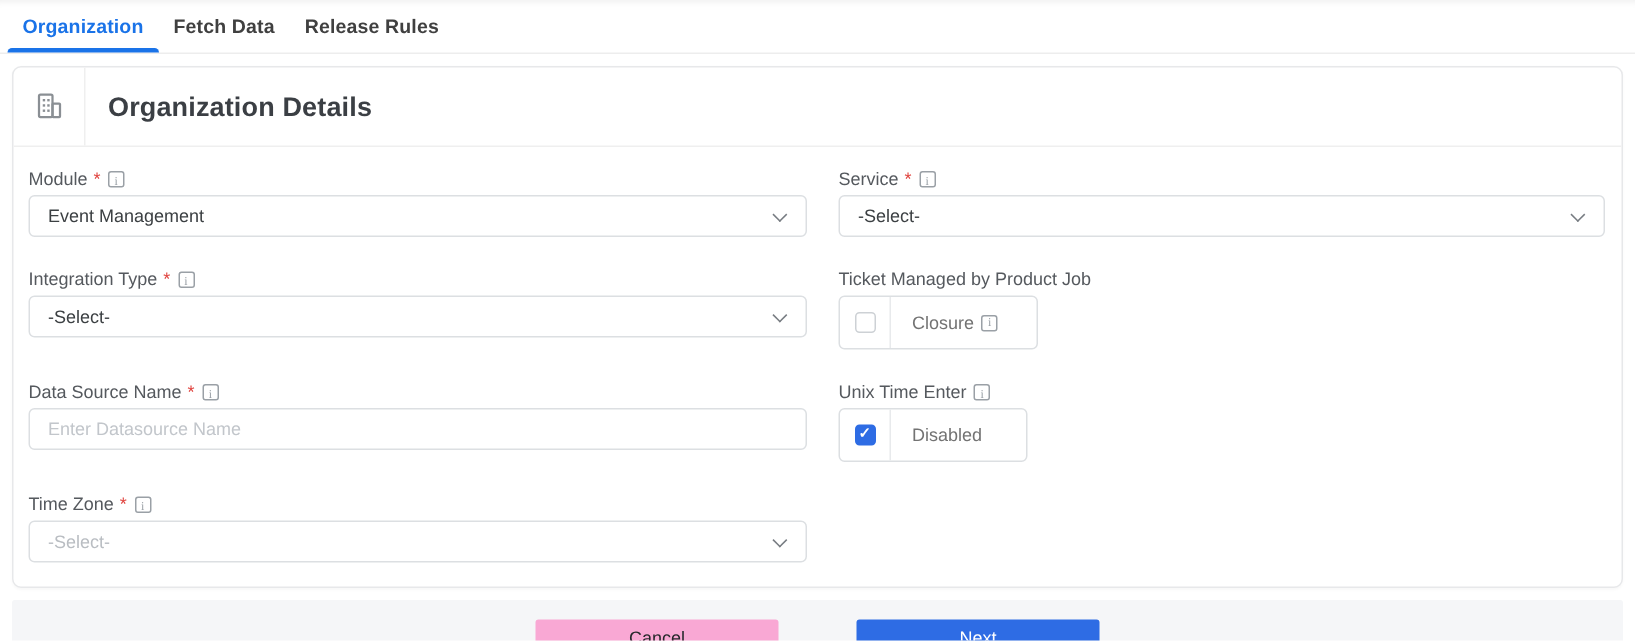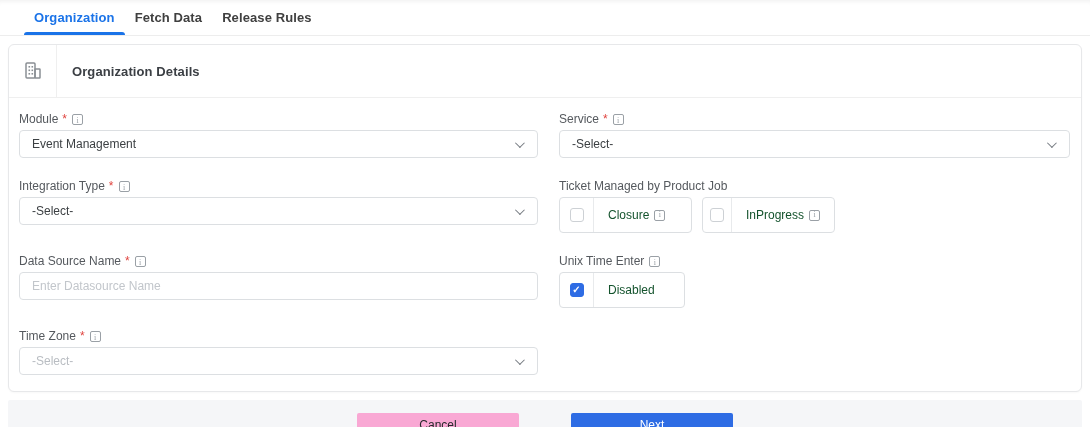--- a/index.html
+++ b/index.html
@@ -8,21 +8,21 @@
     font-family: "Liberation Sans", sans-serif;
     background: #ffffff;
     color: #3c4043;
     position: relative;
   }
   
   .tabbar {
     height: 36px;
     display: flex;
     align-items: stretch;
-    padding-left: 24px;
+    padding-left: 5px;
     border-bottom: 1px solid #ededed;
     background: #fff;
     box-shadow: inset 0 5px 5px -4px rgba(0,0,0,0.07);
   }
   .tab {
     display: flex;
     align-items: center;
     padding: 0 10px;
     font-size: 13px;
     font-weight: bold;
@@ -59,21 +59,21 @@
     width: 48px;
     display: flex;
     align-items: center;
     justify-content: center;
     border-right: 1px solid #efefef;
   }
   .card-header .title {
     display: flex;
     align-items: center;
     padding-left: 15px;
-    font-size: 13px;
+    font-size: 18px;
     font-weight: bold;
     color: #3b3f44;
     letter-spacing: .1px;
   }
   
   .form {
     padding: 14px 10px 16px 10px;
     display: grid;
     grid-template-columns: 519px 511px;
     column-gap: 23px;
@@ -180,21 +180,21 @@
     color: #fff;
     font-size: 10px;
     font-weight: bold;
     line-height: 1;
   }
   .option-box .opt-label {
     display: flex;
     align-items: center;
     padding: 0 14px;
     font-size: 12px;
-    color: #14532d;
+    color: #737373;
   }
   .w-closure { width: 133px; }
   .w-inprogress { width: 133px; }
   .w-disabled { width: 126px; }
   
   .footer {
     margin: 8px;
     height: 50px;
     background: #f5f6f8;
     border-radius: 2px;
@@ -298,29 +298,20 @@
       <div class="option-row">
         <div class="option-box w-closure">
           <div class="check-cell">
             <span class="checkbox"></span>
           </div>
           <div class="opt-label">
             <span>Closure</span>
               <span class="info-icon"></span>
           </div>
         </div>
-        <div class="option-box w-inprogress">
-          <div class="check-cell">
-            <span class="checkbox"></span>
-          </div>
-          <div class="opt-label">
-            <span>InProgress</span>
-              <span class="info-icon"></span>
-          </div>
-        </div>
       </div>
     </div>
 
     <div class="field">
       <div class="field-label">
         <span>Data Source Name</span>
           <span class="req">*</span>
           <span class="info-icon"></span>
       </div>
       <input class="text-input" type="text" placeholder="Enter Datasource Name" style="">

